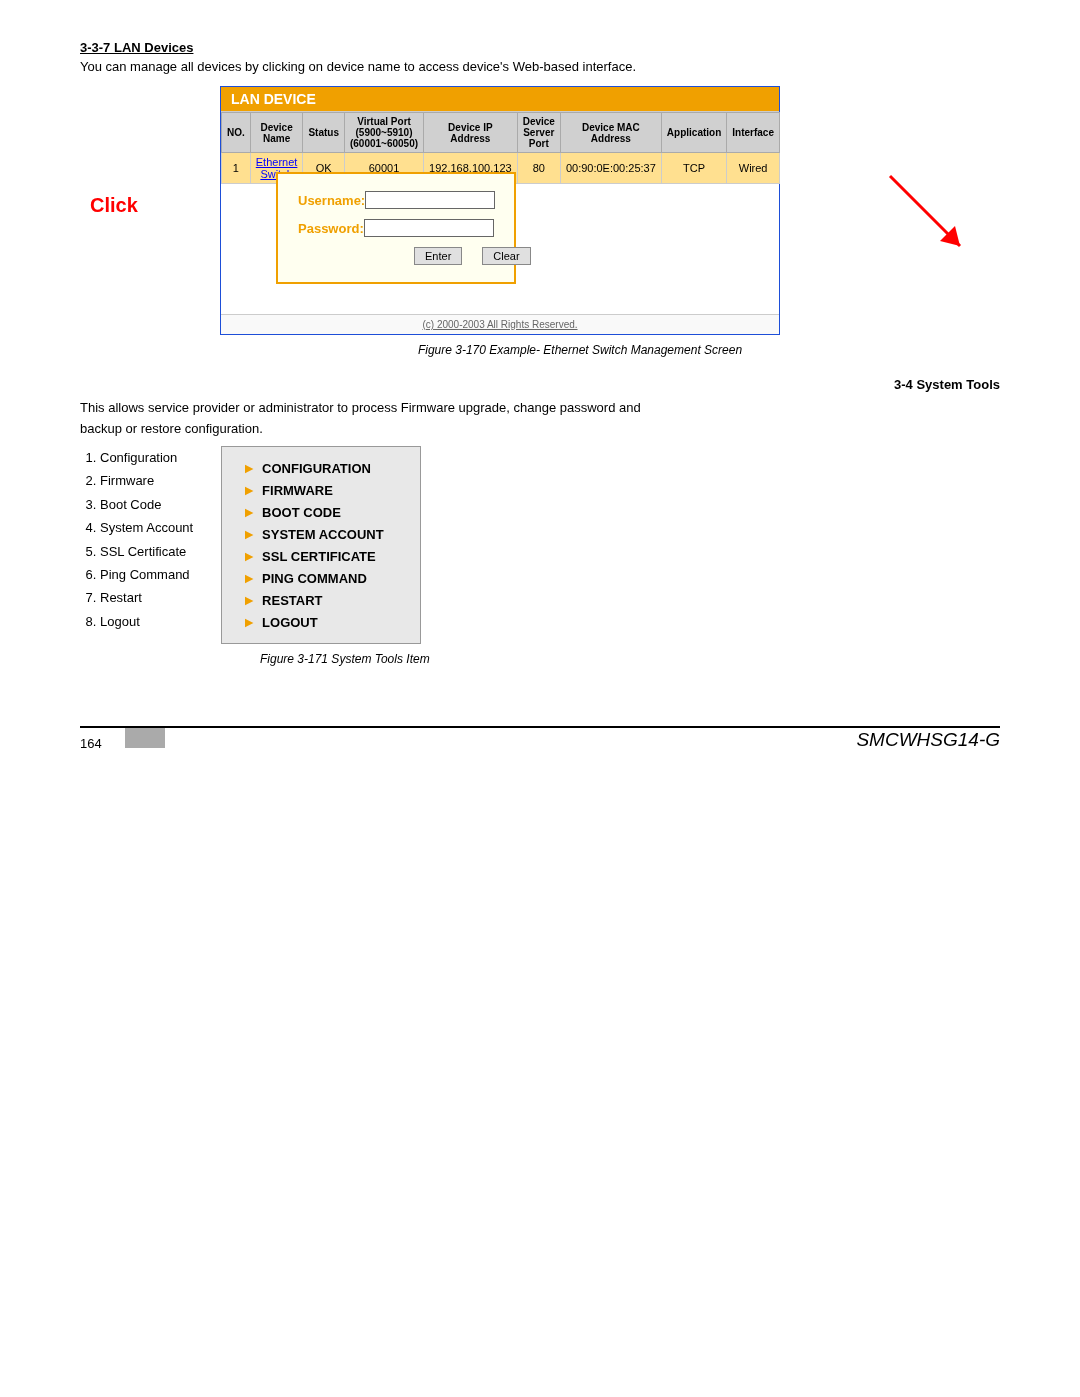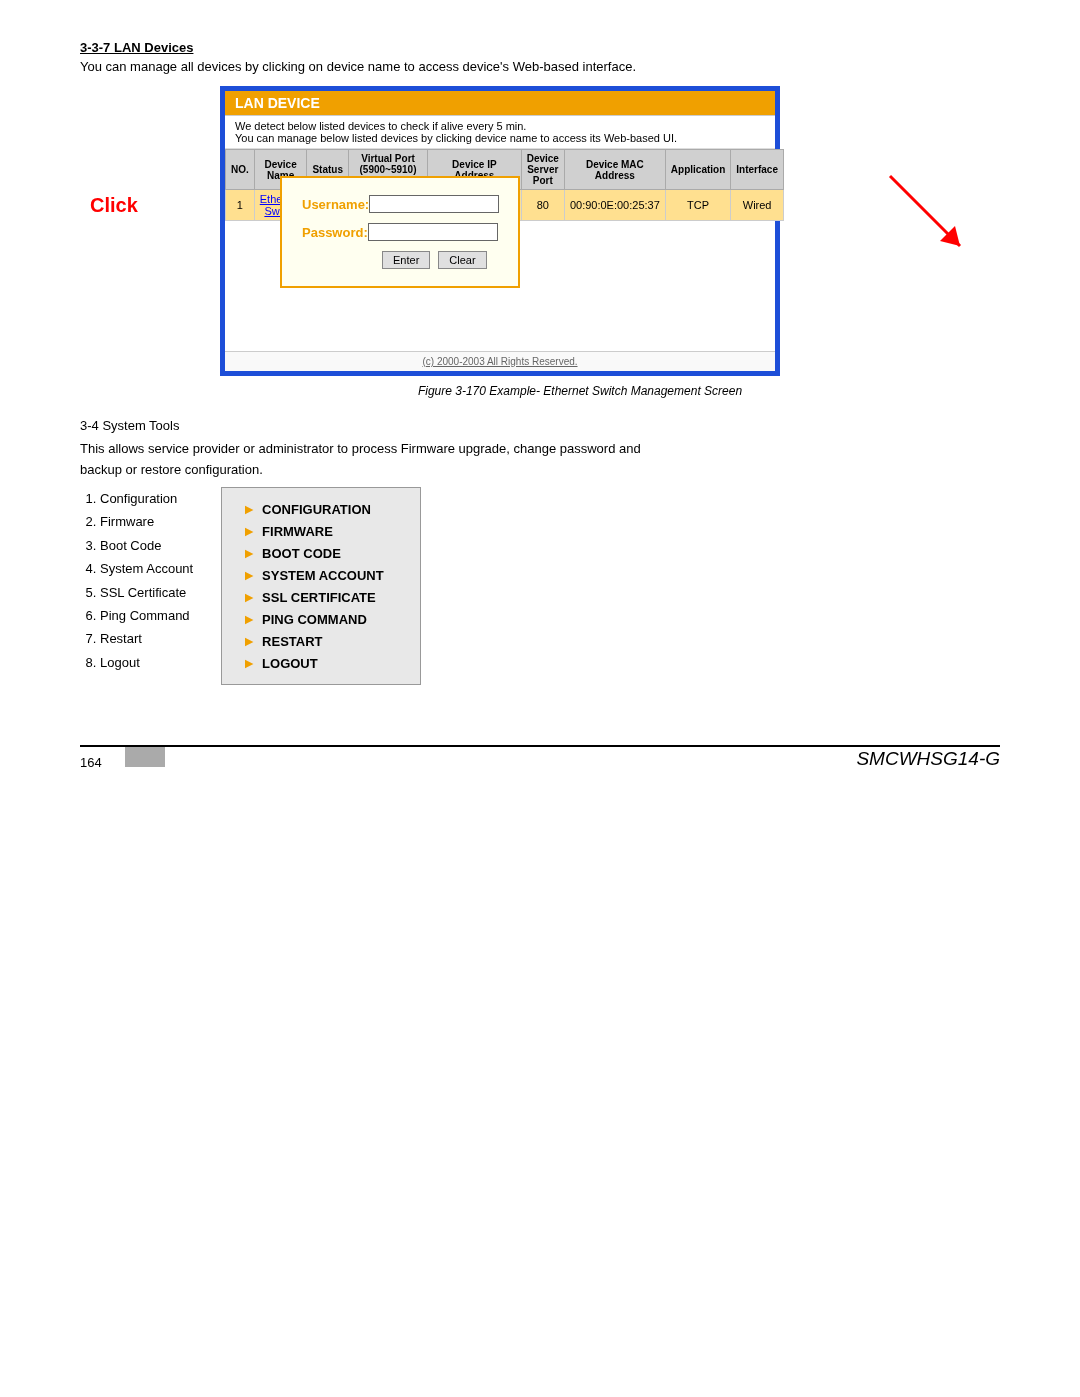--- a/index.html
+++ b/index.html
@@ -20,21 +20,21 @@
       font-size: 13px;
     }
 
     .intro-text {
       font-size: 13px;
       margin-bottom: 12px;
     }
 
     .figure-container {
       position: relative;
-      border: 5px solid #1d4ed8;
+      border: 1px solid #1d4ed8;
       background: #f97316;
       margin-bottom: 8px;
       width: 580px;
       margin-left: 80px;
     }
 
     .lan-device-header {
       background: #f0a000;
       color: #fff;
       font-weight: bold;
@@ -108,22 +108,22 @@
 
     .login-input {
       border: 1px solid #666;
       height: 18px;
       width: 130px;
       font-size: 11px;
     }
 
     .login-buttons {
       display: flex;
-      gap: 8px;
-      margin-left: 80px;
+      gap: 20px;
+      margin-left: 116px;
     }
 
     .login-btn {
       background: #e0e0e0;
       border: 1px solid #888;
       padding: 2px 10px;
       font-size: 11px;
       cursor: pointer;
     }
 
@@ -152,23 +152,24 @@
       padding: 4px;
       background: #f9f9f9;
       text-decoration: underline;
     }
 
     .section-34 {
       margin-top: 20px;
     }
 
     .section-34-title {
-      font-weight: normal;
+      font-weight: bold;
       font-size: 13px;
       margin-bottom: 8px;
+      text-align: right;
     }
 
     .section-34-desc {
       font-size: 13px;
       margin-bottom: 6px;
     }
 
     .content-area {
       display: flex;
       gap: 28px;
@@ -257,24 +258,20 @@
 
     <svg style="position:absolute; right:20px; top:80px; z-index:20;" width="100" height="100" viewBox="0 0 100 100">
       <line x1="10" y1="10" x2="80" y2="80" stroke="red" stroke-width="3"></line>
       <polygon points="80,80 60,75 75,60" fill="red"></polygon>
     </svg>
 
     <div class="figure-container" style="width:560px; position:relative;">
 
       <div class="lan-device-header">LAN DEVICE</div>
 
-      <div class="lan-device-info">
-        <div>We detect below listed devices to check if alive every 5 min.</div>
-        <div>You can manage below listed devices by clicking device name to access its Web-based UI.</div>
-      </div>
 
       <table class="lan-device-table">
         <thead>
           <tr>
             <th>NO.</th>
             <th>Device Name</th>
             <th>Status</th>
             <th>Virtual Port<br>(5900~5910)<br>(60001~60050)</th>
             <th>Device IP<br>Address</th>
             <th>Device<br>Server<br>Port</th>
@@ -371,20 +368,21 @@
         <span class="menu-arrow">►</span>
         <span>RESTART</span>
       </div>
       <div class="menu-item">
         <span class="menu-arrow">►</span>
         <span>LOGOUT</span>
       </div>
     </div>
   </div>
 
+  <div class="figure-caption-2" style="margin-left:180px; text-align:left; font-style:italic; font-size:12px; margin-top:8px;">Figure 3-171 System Tools Item</div>
 </div>
 
 <div class="page-footer">
   <div>
     <span class="page-number">164</span>
     <span class="gray-box"></span>
   </div>
   <div class="page-model">SMCWHSG14-G</div>
 </div>
 

